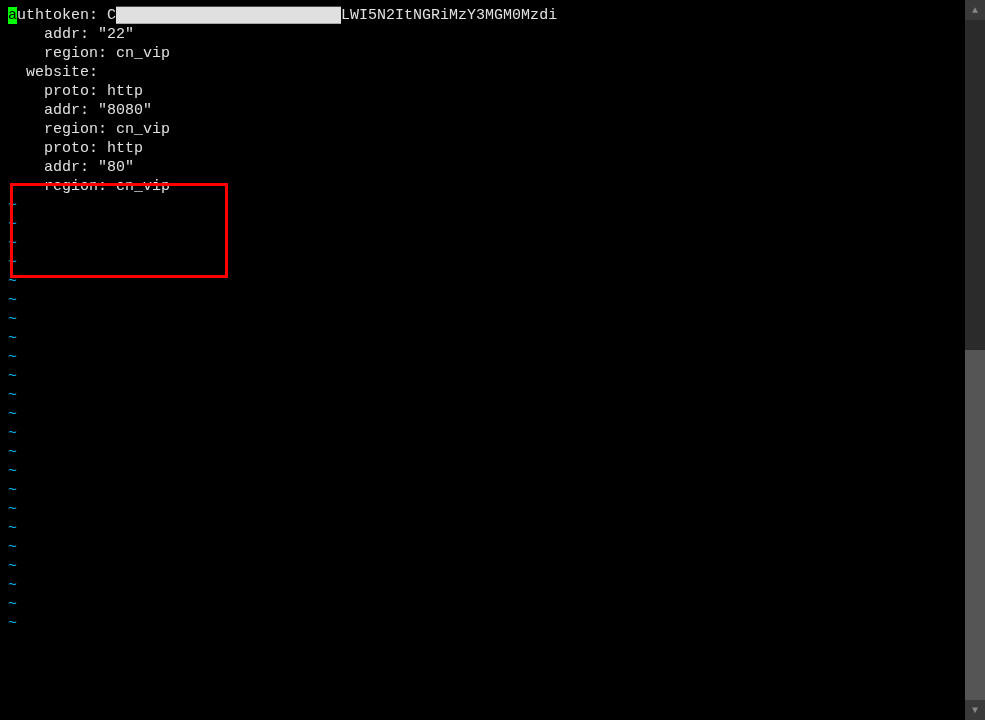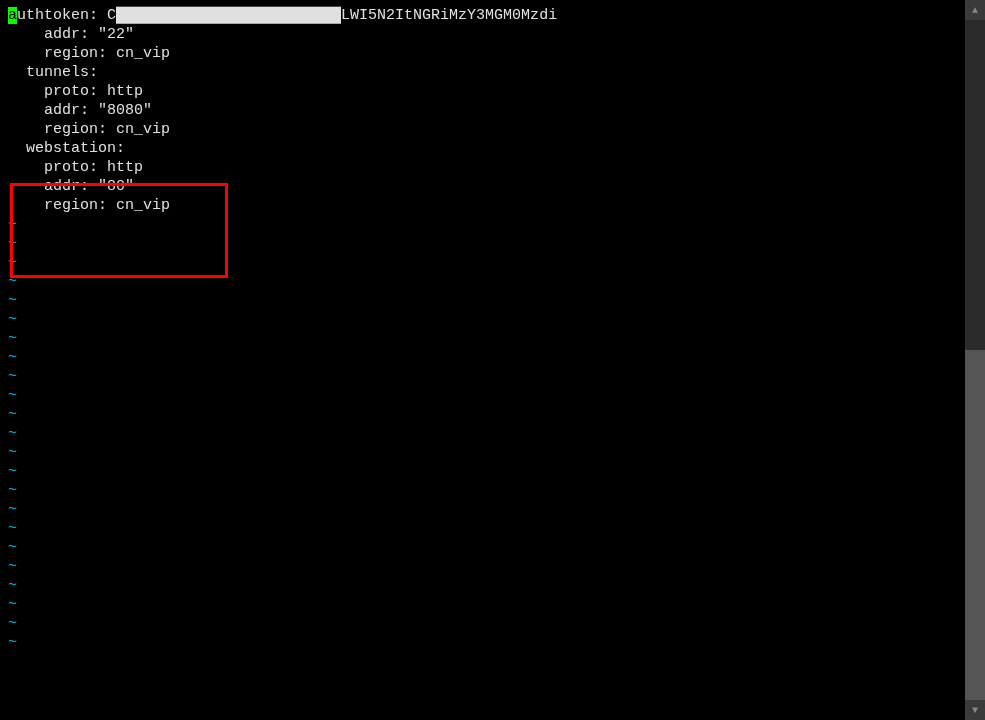--- a/index.html
+++ b/index.html
@@ -80,25 +80,24 @@
       background: #555555;
     }
   </style>
 </head>
 <body>
 
 <div class="terminal-content">
   <div class="line"><span class="cursor-char">a</span><span>uthtoken: </span><span><span>C</span>█████████████████████████<span>LWI5N2ItNGRiMzY3MGM0Mzdi</span></span></div>
   <div class="line">    <span>addr: "22"</span></div>
   <div class="line">    <span>region: cn_vip</span></div>
-  <div class="line">  <span>tunnels:</span></div>
+  <div class="line">  <span>website:</span></div>
   <div class="line">    <span>proto: http</span></div>
   <div class="line">    <span>addr: "8080"</span></div>
   <div class="line">    <span>region: cn_vip</span></div>
-  <div class="line">  <span>webstation:</span></div>
   <div class="line">    <span>proto: http</span></div>
   <div class="line">    <span>addr: "80"</span></div>
   <div class="line">    <span>region: cn_vip</span></div>
   <div class="line tilde">~</div>
   <div class="line tilde">~</div>
   <div class="line tilde">~</div>
   <div class="line tilde">~</div>
   <div class="line tilde">~</div>
   <div class="line tilde">~</div>
   <div class="line tilde">~</div>

